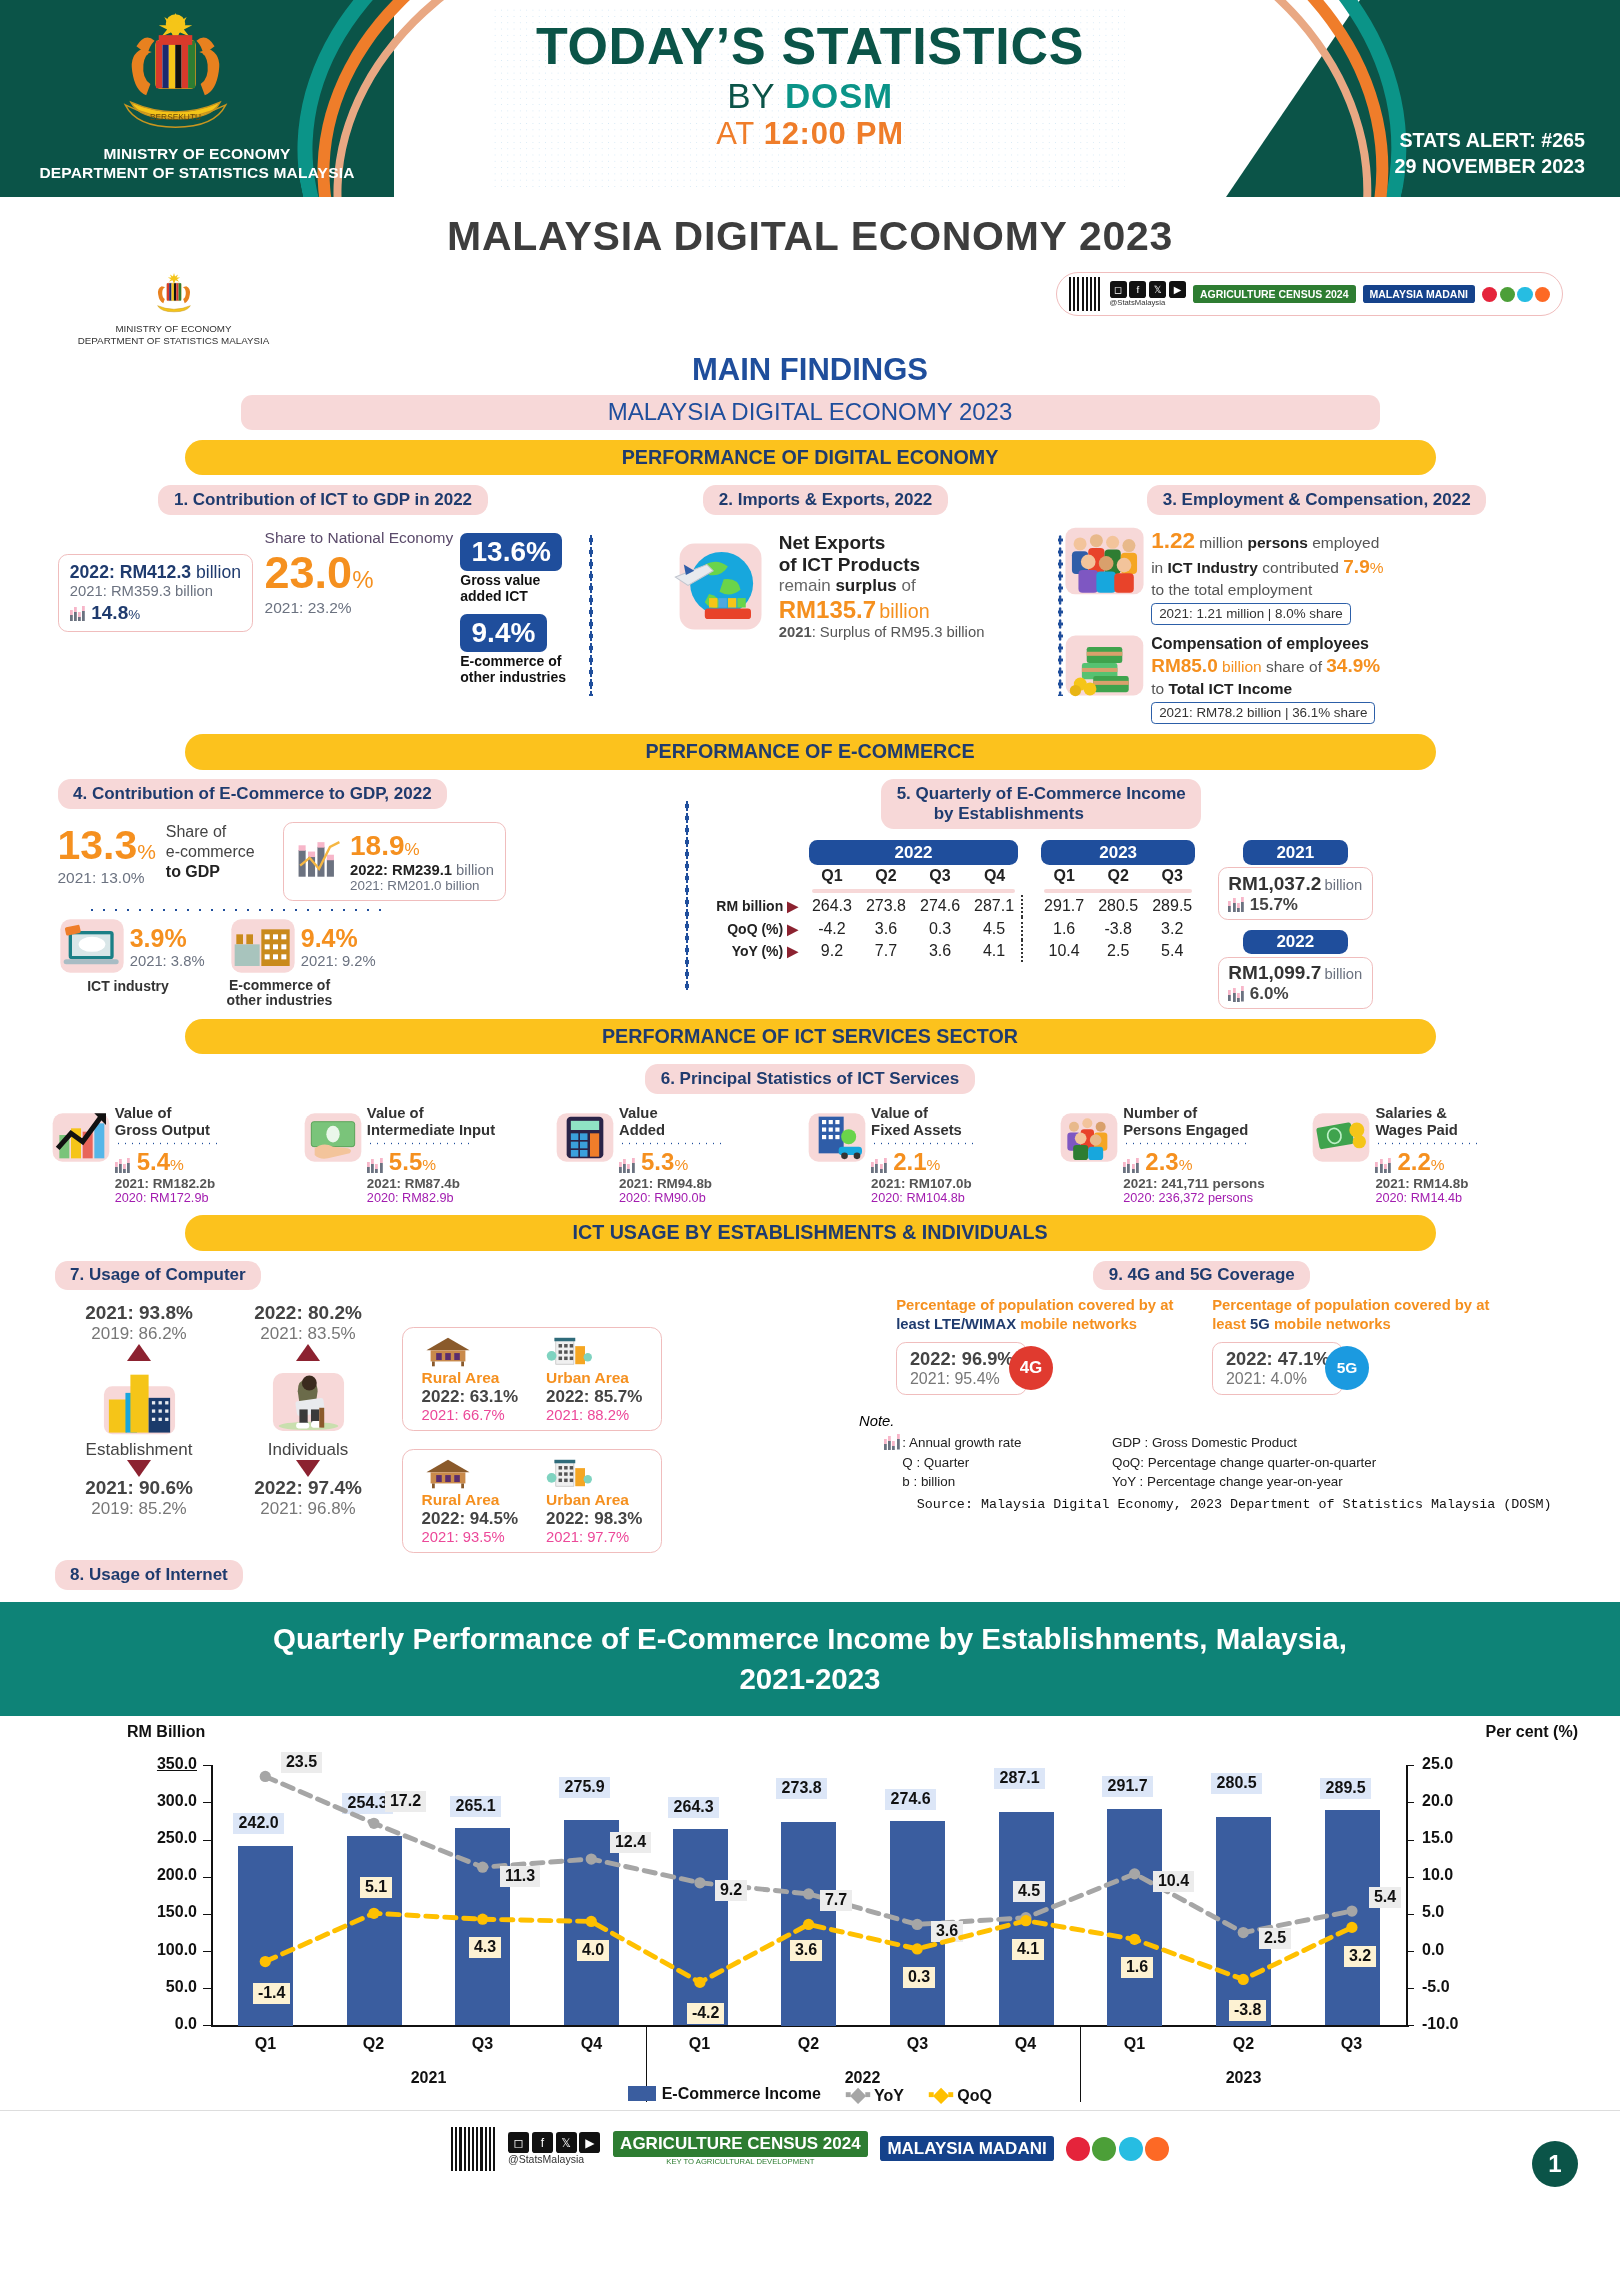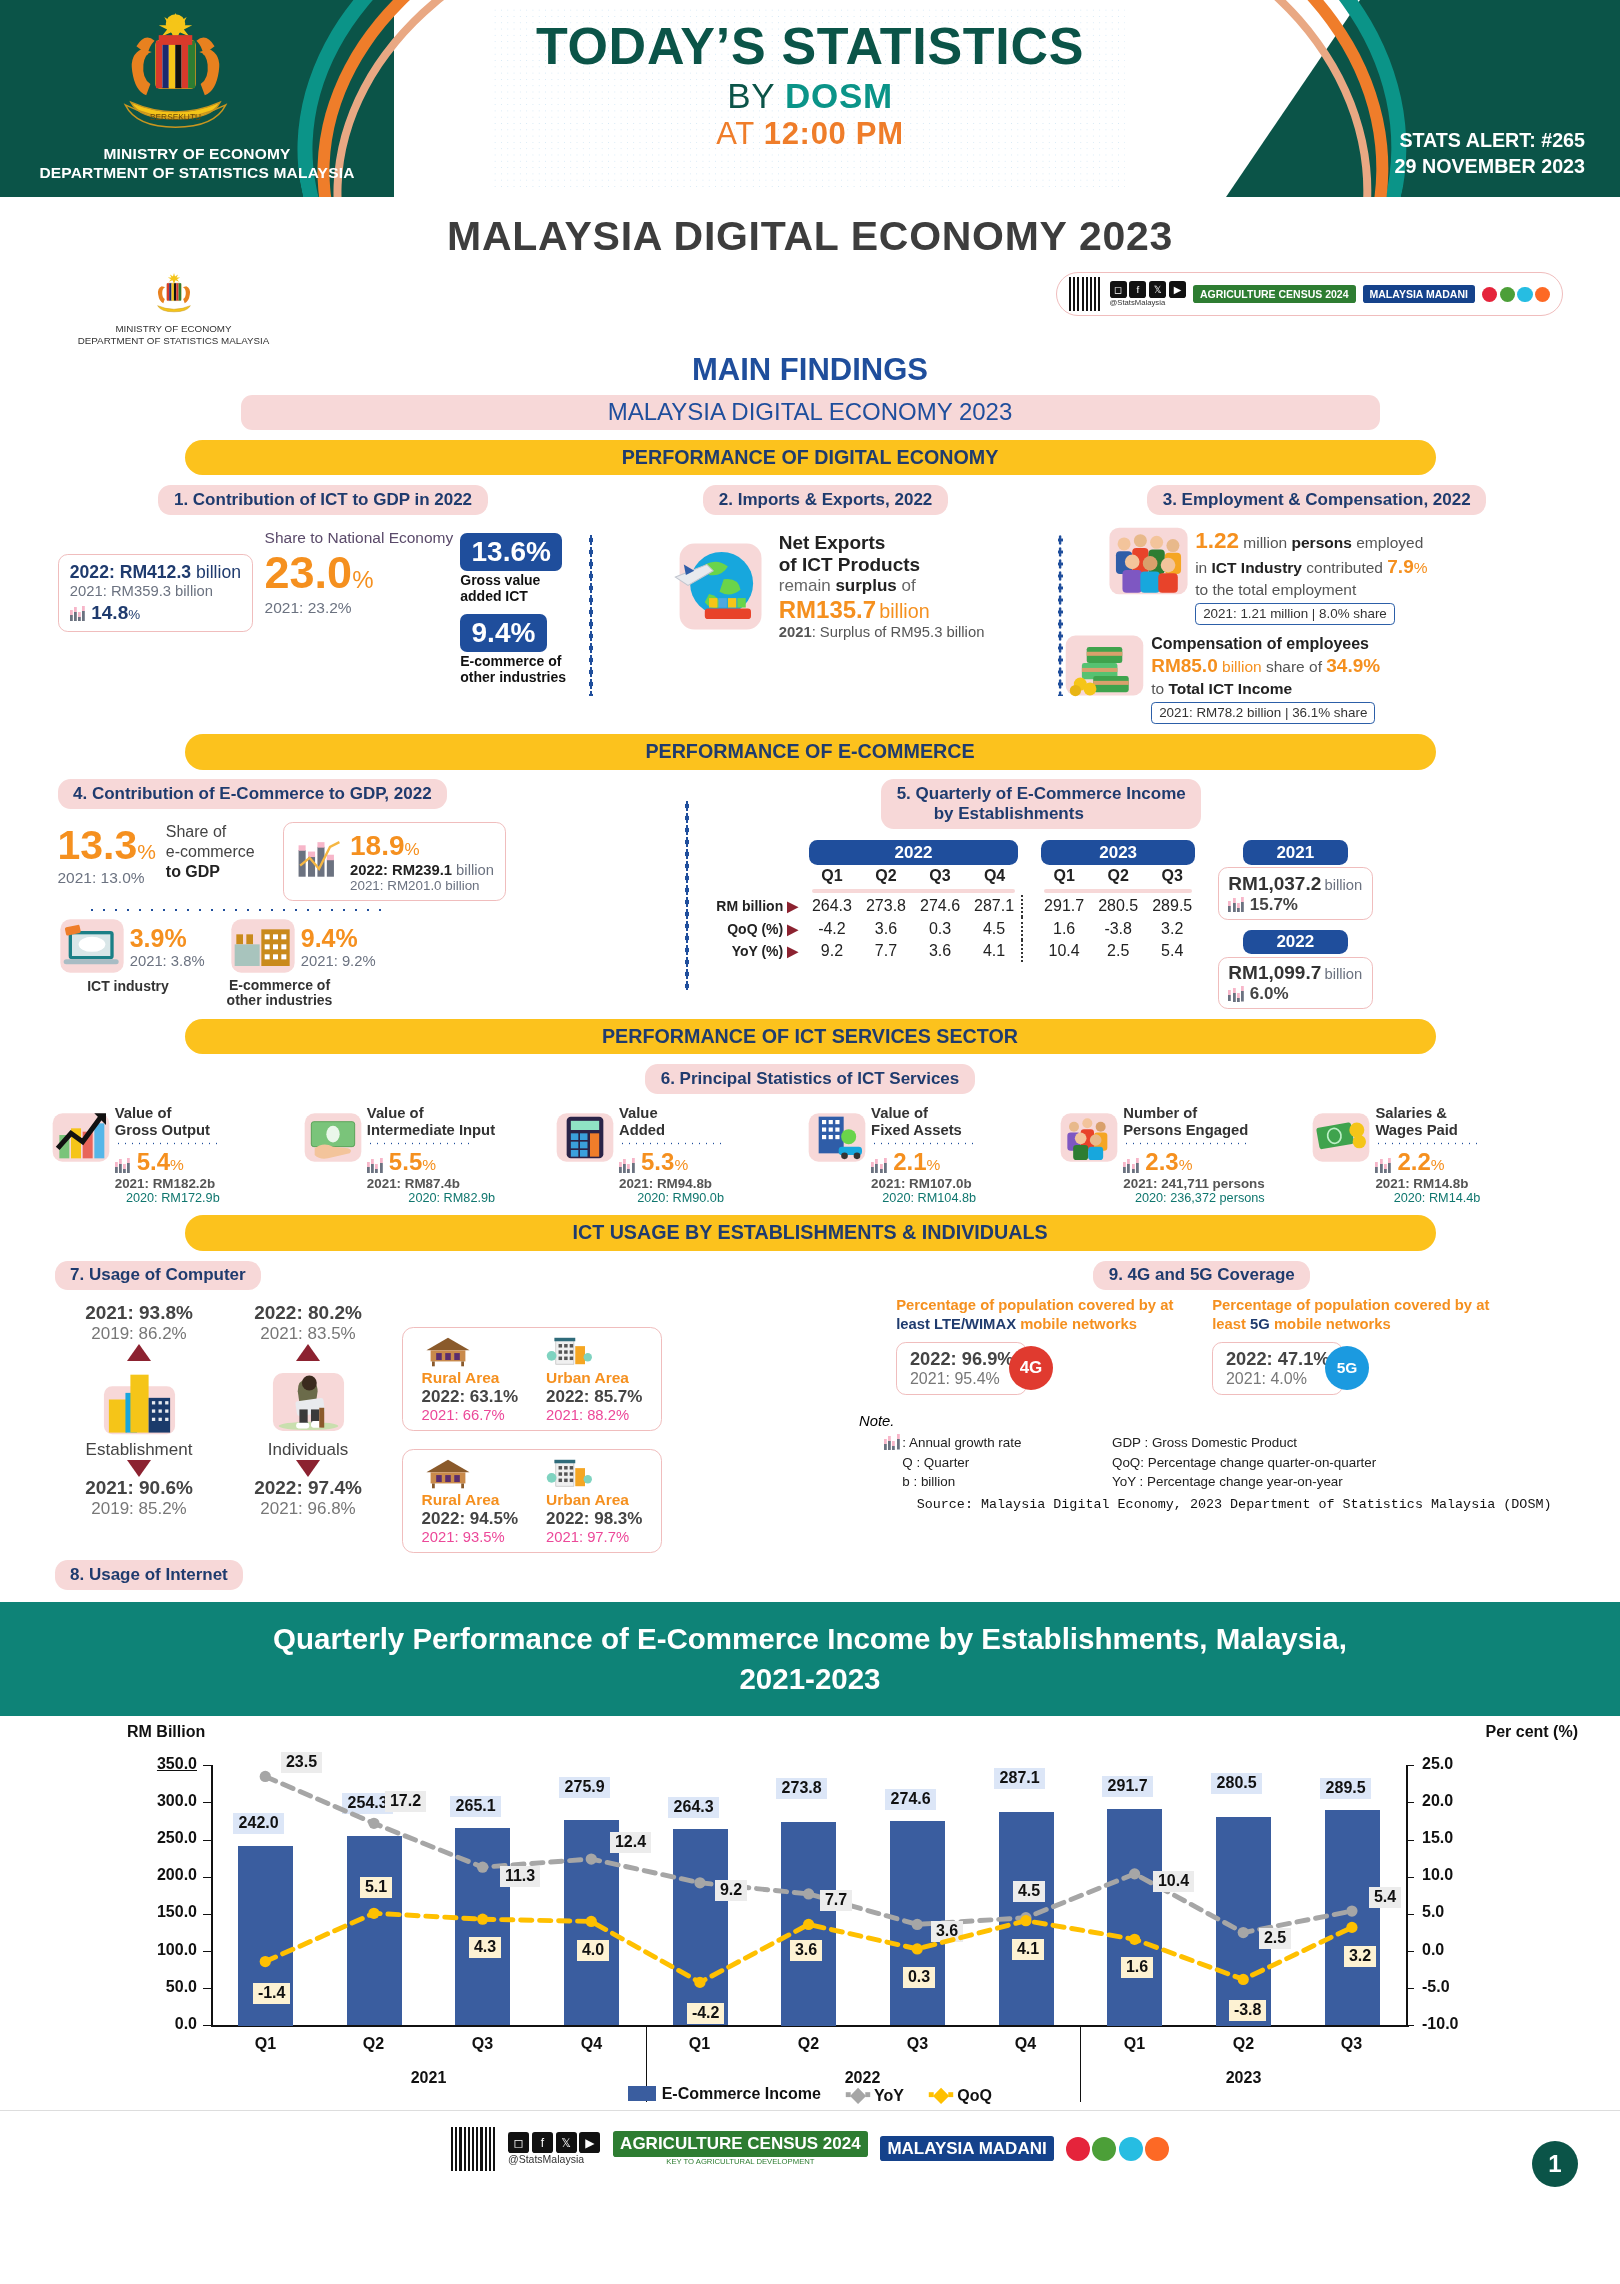--- a/index.html
+++ b/index.html
@@ -92,21 +92,21 @@
   table.q { border-collapse:collapse; font-size:16px; color:#222; }
   table.q td { padding:2.1px 7px; text-align:center; white-space:nowrap; }
   table.q td.lbl { text-align:right; font-weight:bold; font-size:14px; }
   .yrchip { background:#1f4e9c; color:#fff; font-weight:bold; border-radius:8.4px; padding:2.1px 0; text-align:center; font-size:17px; }
   .pinkline { height:4.2px; background:#f7d8d8; border-radius:2.1px; }
   
   .stat6 { width:16.6%; text-align:left; font-size:13.4px; color:#444; }
   .stat6 .t { font-size:14.8px; color:#333; font-weight:bold; line-height:1.15; }
   .stat6 .pct { font-size:24px; font-weight:bold; color:#f5901f; }
   .stat6 .yr1 { font-weight:bold; color:#555; font-size:13.4px; }
-  .stat6 .yr2 { color:#0f766e; font-size:12.7px;text-align:right; }
+  .stat6 .yr2 { color:#a21caf; font-size:12.7px; }
   .dotted-sm { height:2.8px; background-image:radial-gradient(#1f4e9c 1.1px,transparent 1.3px); background-size:7px 2.8px; margin:2.8px 0 3.5px 0; width:105px;}
   
   .usage-num { font-size:19px; font-weight:bold; color:#444; }
   .usage-sub { font-size:17px; color:#777; }
   .tri-up { width:0;height:0;border-left:12px solid transparent;border-right:12px solid transparent;border-bottom:17px solid #8c2230; margin:0 auto;}
   .tri-dn { width:0;height:0;border-left:12px solid transparent;border-right:12px solid transparent;border-top:17px solid #8c2230; margin:0 auto;}
   .ru-box { border:1.4px solid #f0bdbd; border-radius:11.3px; display:flex; gap:28px; padding:7px 18.3px; }
   .ru-t { color:#f5901f; font-weight:bold; font-size:15.5px; }
   .ru-a { font-weight:bold; font-size:17px; color:#444; }
   .ru-b { font-size:14.8px; color:#ec4899; }
@@ -298,21 +298,21 @@
           <div><b class="orange" style="font-size:24px;">RM135.7</b> <span class="orange" style="font-size:19.7px;">billion</span></div>
           <div style="font-size:14.8px; color:#555;"><b>2021</b><span>: Surplus of RM95.3 billion</span></div>
         </div>
       </div>
     </div>
 
     <div class="dotline-v" style="height:162px; margin-top:49px;"></div>
 
     <div style="width:34%; padding-right:19.7px;">
       <div style="text-align:center;"><span class="sec-pill">3.    Employment &amp; Compensation, 2022</span></div>
-      <div class="row" style="margin-top:11.3px; align-items:flex-start;padding-left:44px;">
+      <div class="row" style="margin-top:11.3px; align-items:flex-start;">
         <svg width="83" height="70" viewBox="0 0 100 86">
           <rect x="2" y="2" width="96" height="82" rx="12" fill="#f7d8d8"></rect>
           <g>
             <circle cx="20" cy="22" r="8" fill="#f3c49b"></circle>
               <rect x="10" y="31" width="20" height="28" rx="5" fill="#2f5da8"></rect>
             <circle cx="40" cy="18" r="8" fill="#e8b98b"></circle>
               <rect x="30" y="27" width="20" height="32" rx="5" fill="#e8432a"></rect>
             <circle cx="60" cy="20" r="8" fill="#f3c49b"></circle>
               <rect x="50" y="29" width="20" height="30" rx="5" fill="#2e7d32"></rect>
             <circle cx="80" cy="24" r="8" fill="#e8b98b"></circle>

